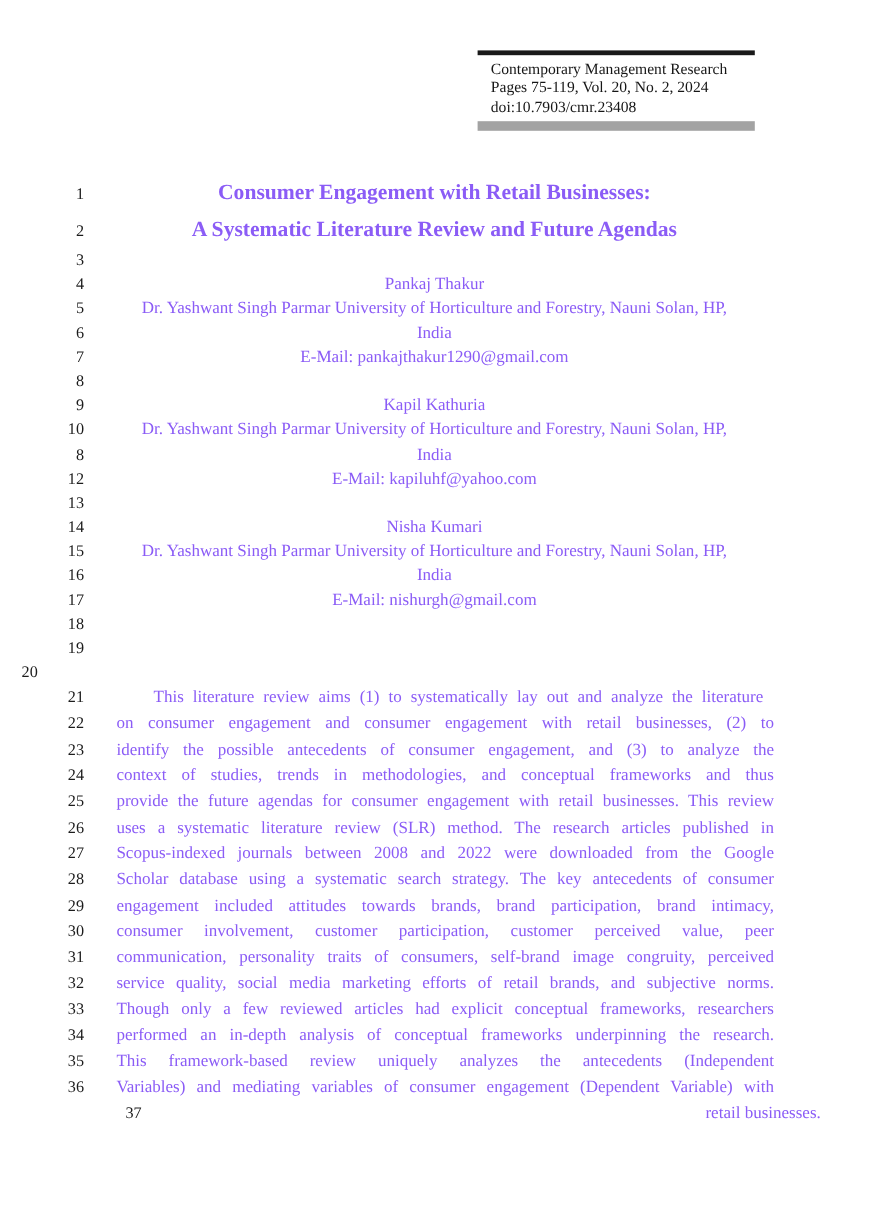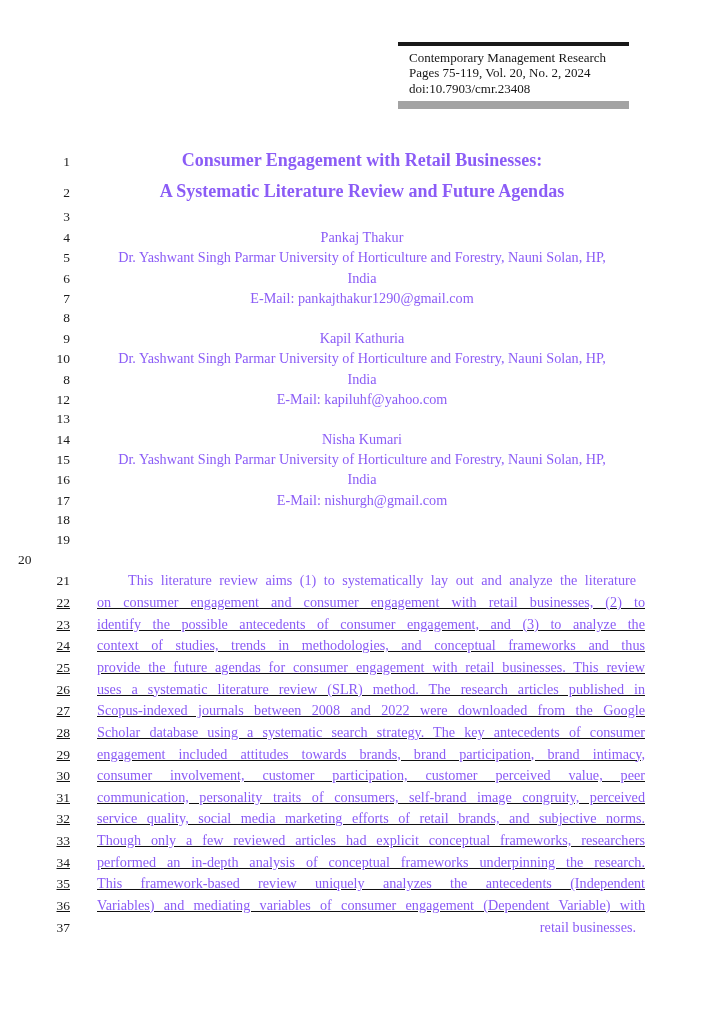--- a/index.html
+++ b/index.html
@@ -45,25 +45,25 @@
     color:#8b5cf6;
   }
 
   .r-title        { height:31px;   line-height:31px; }
   .r-title .txt   { font-weight:700; font-size:18px; text-align:center; }
   .r-blank        { height:20.2px; line-height:20.2px; }
   .r-center       { height:20.2px; line-height:20.2px; }
   .r-center .txt  { text-align:center; }
   .r-heading      { height:20.2px; line-height:20.2px;flex-direction:column; }
   .r-heading .txt { font-weight:700; text-align:left;font-style:italic; }
-  .r-just         { height:21.65px; line-height:21.65px;text-decoration:underline; }
+  .r-just         { height:21.65px; line-height:21.65px; }
   .r-just .txt    { text-align:justify; text-align-last:justify;margin-left:27px; }
   .r-just-first   { height:21.65px; line-height:21.65px; }
   .r-just-first .txt { text-align:justify; text-align-last:justify; text-indent:40px; }
-  .r-left         { height:21.65px; line-height:21.65px; }
+  .r-left         { height:21.65px; line-height:21.65px;margin-left:48px; }
   .r-left .txt    { text-align:right; }
 </style>
 </head>
 <body>
 
 <div class="page">
 
   <div class="journal-box">
     <div class="jb-line">Contemporary Management Research</div>
     <div class="jb-line">Pages 75-119, Vol. 20, No. 2, 2024</div>

